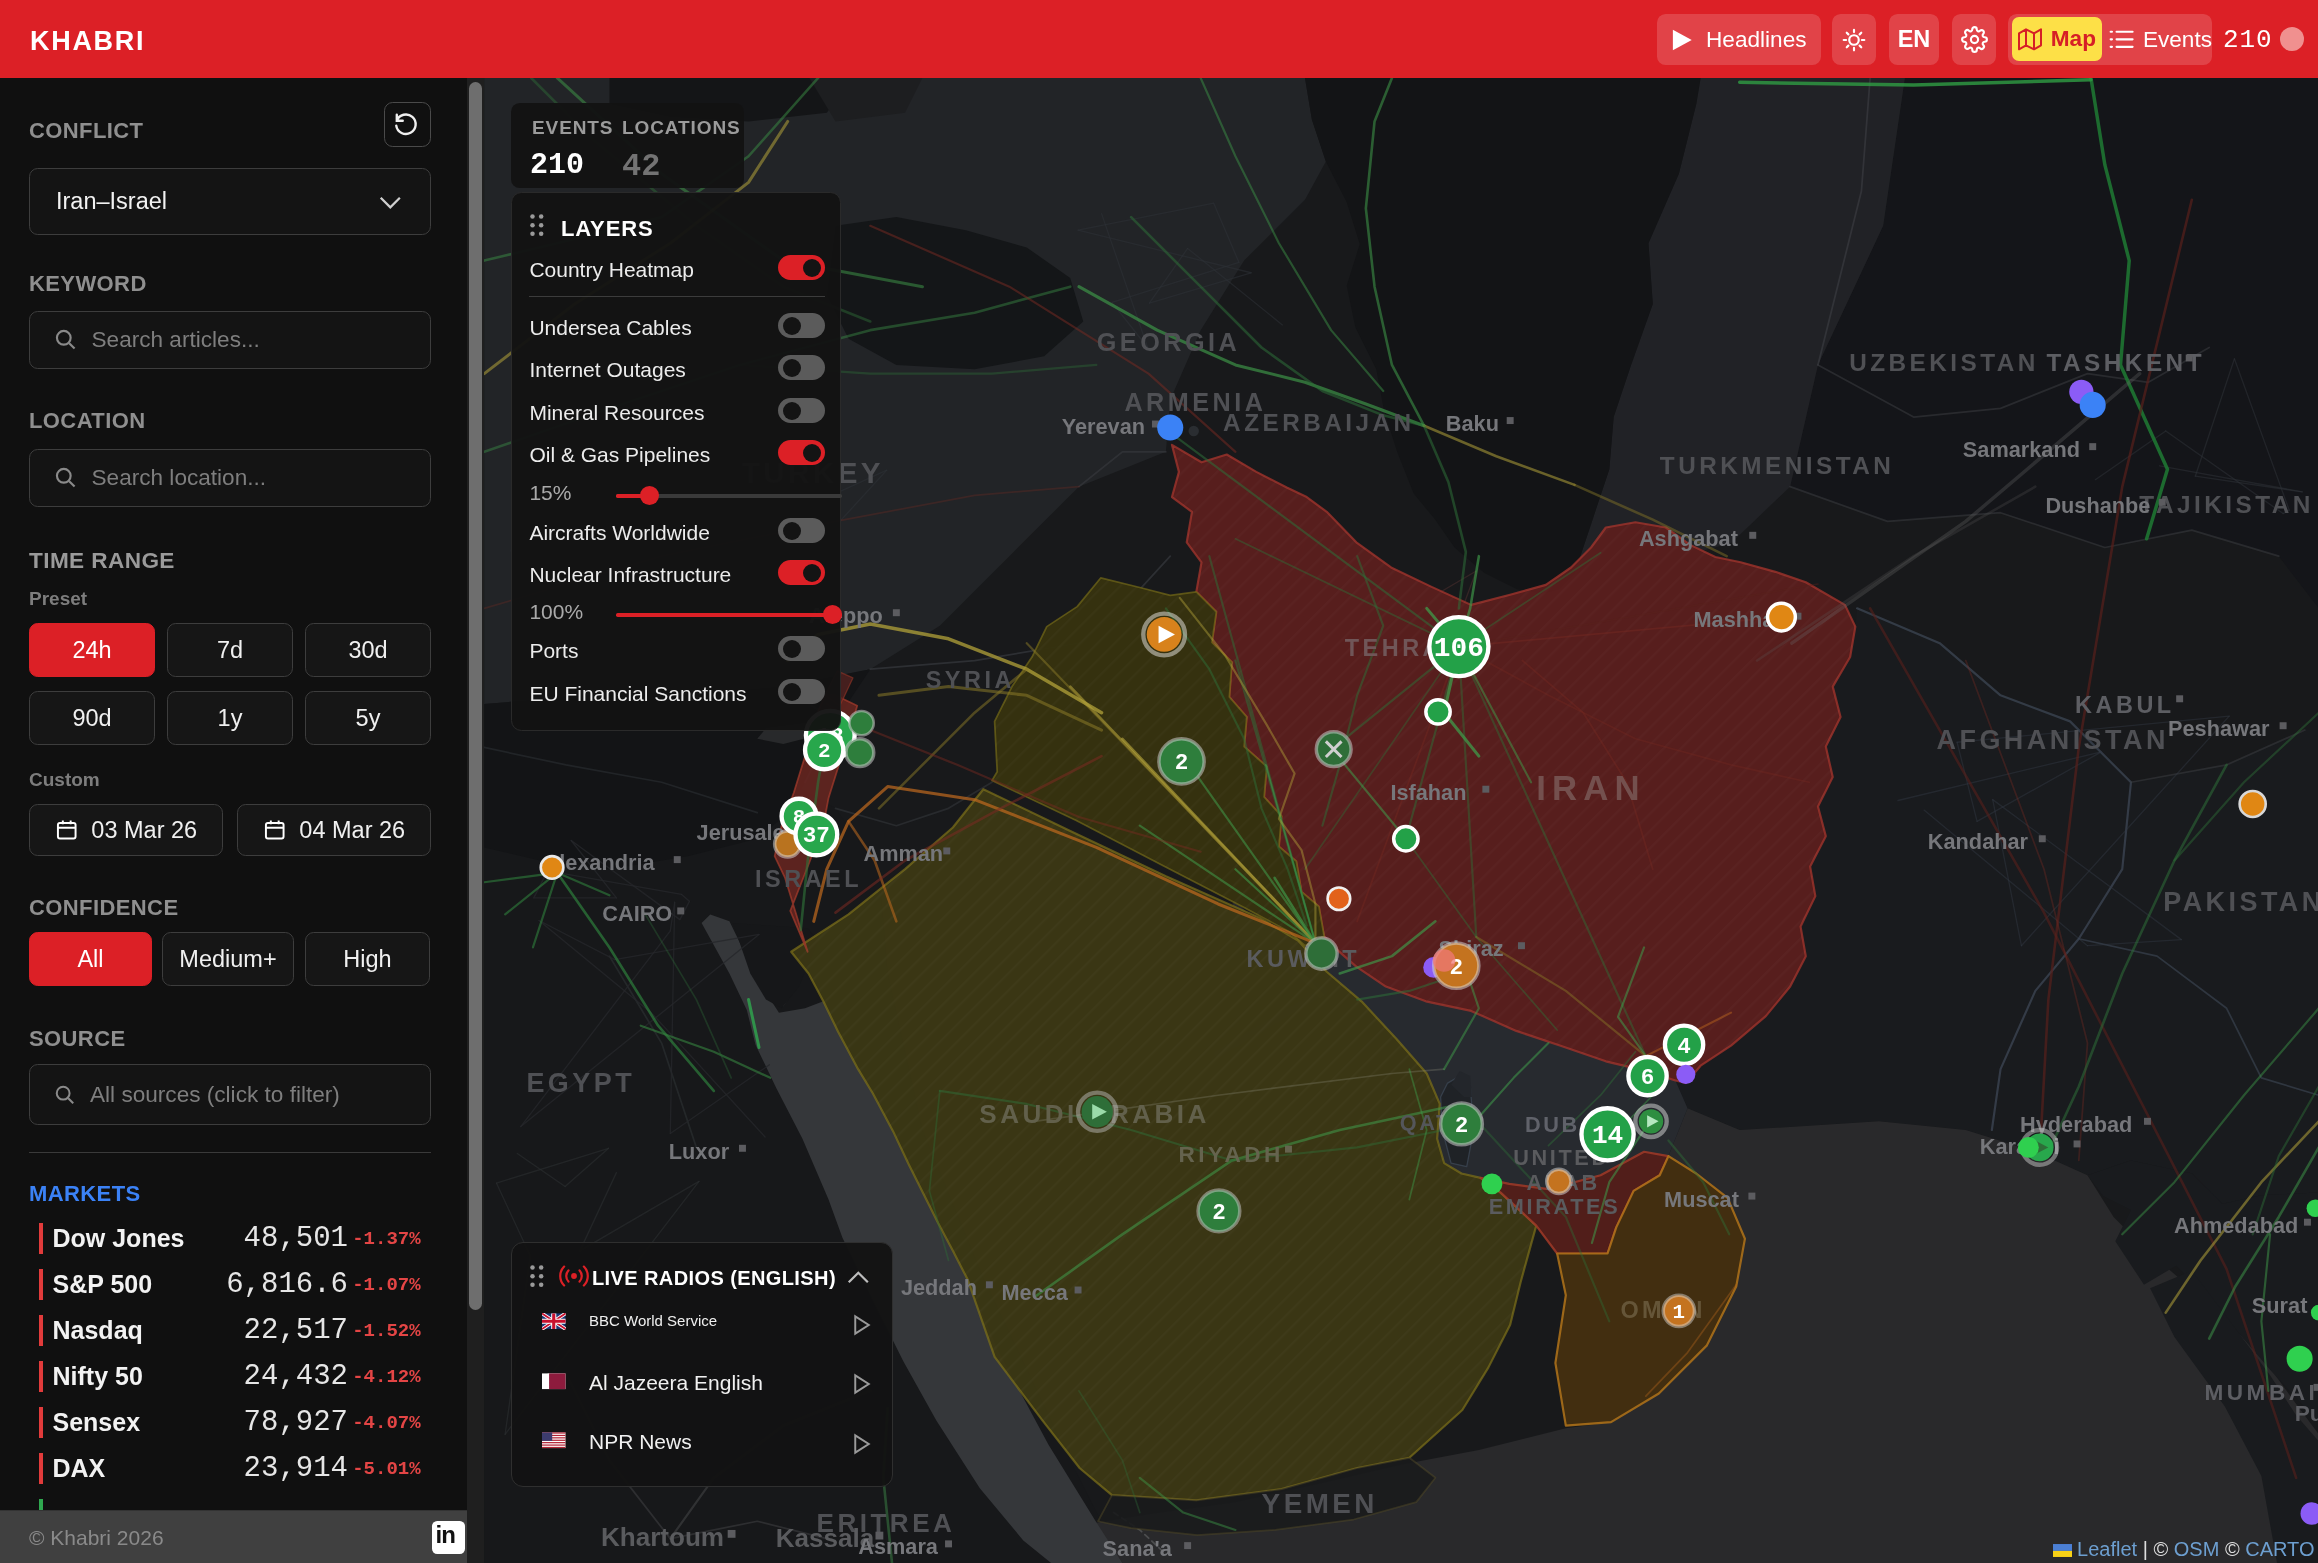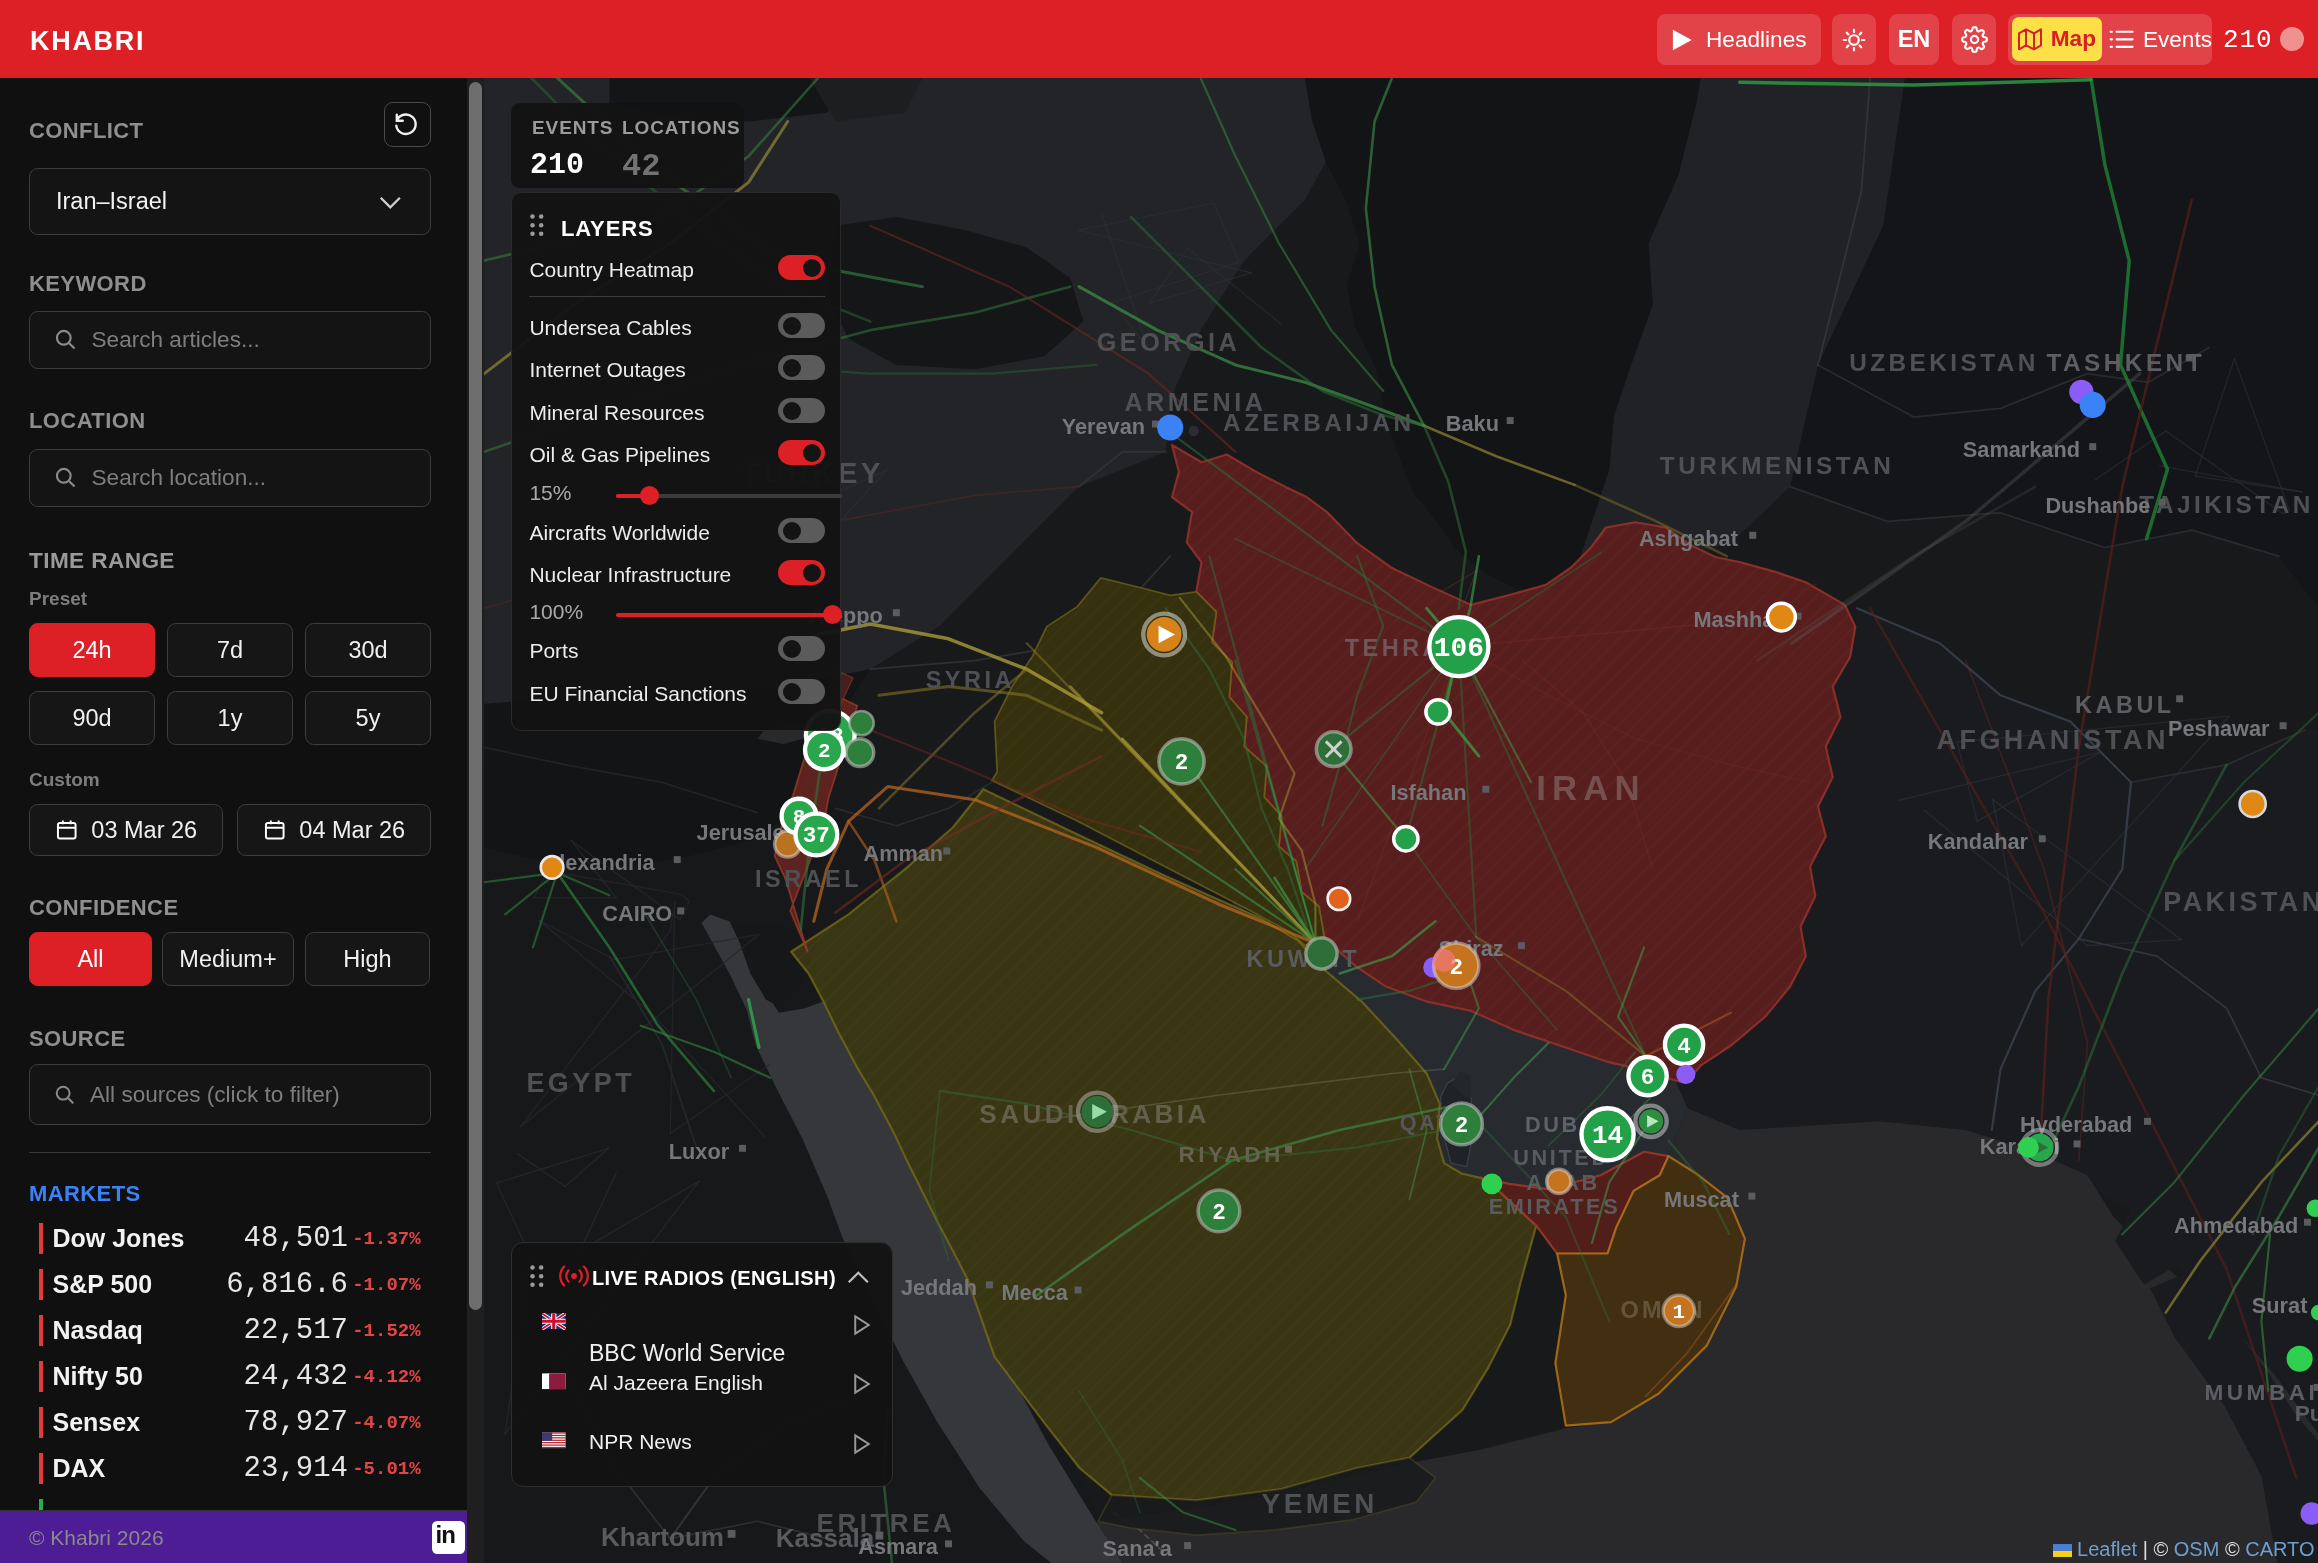--- a/index.html
+++ b/index.html
@@ -31,21 +31,21 @@
   .sinput { position:absolute; left:29px; width:402px; border:1.7px solid #3d3d3d; border-radius:8.7px; background:#141414;
     display:flex; align-items:center; color:#7e7e7e; font-size:22.6px; }
   .sbtn { position:absolute; border:1.7px solid #3d3d3d; border-radius:8.7px; background:#161616; color:#f0f0f0;
     font-size:23.5px; display:flex; align-items:center; justify-content:center; }
   .sbtn.active { background:#dc2026; border-color:#dc2026; color:#fff; }
   .mrow { position:absolute; left:29px; width:402px; height:45px; }
   .mbar { position:absolute; left:9.6px; top:7px; width:4.3px; height:31px; background:#e23b3b; }
   .mname { position:absolute; left:23.5px; top:7.8px; color:#f2f2f2; font-weight:bold; font-size:25px; }
   .mval { position:absolute; right:83px; top:6px; color:#e6e6e6; font-size:29px; font-family:"Liberation Mono",monospace; text-align:right;}
   .mpct { position:absolute; right:10.4px; top:12px; color:#e34545; font-size:19px; font-weight:bold; font-family:"Liberation Mono",monospace;}
-  #sfooter { position:absolute; left:0; top:1432px; width:470px; height:53px; background:#4c1d95; border-top:0.9px solid #333; }
+  #sfooter { position:absolute; left:0; top:1432px; width:470px; height:53px; background:#404040; border-top:0.9px solid #333; }
   #scrollbar { position:absolute; left:467px; top:0; width:16.5px; height:1485px; background:#1f1f1f; }
   #sthumb { position:absolute; left:1.7px; top:3.5px; width:13px; height:1228px; background:#6e6e6e; border-radius:7px; }
 
   
   #map { position:absolute; left:484px; top:78px; width:1835px; height:1485px; background:#1b1c1e; overflow:hidden; }
 
   
   .panel { position:absolute; background:rgba(19,19,19,0.965); border-radius:10.4px; z-index:30; }
   #stats { left:511px; top:103px; width:233px; height:85px; border-radius:8.7px; }
   #layers { left:511px; top:192px; width:330px; height:539px; border:0.9px solid #2a2a2a;}
@@ -682,21 +682,21 @@
     </svg>
   <div style="position:absolute;left:30px;top:70px;width:23.5px;height:16.5px;">
     <svg width="23.5" height="16.5" viewBox="0 0 60 40">
         <rect width="60" height="40" fill="#1a3575"></rect>
         <path d="M0 0 L60 40 M60 0 L0 40" stroke="#fff" stroke-width="9"></path>
         <path d="M0 0 L60 40 M60 0 L0 40" stroke="#c8102e" stroke-width="4.5"></path>
         <path d="M30 0 V40 M0 20 H60" stroke="#fff" stroke-width="13"></path>
         <path d="M30 0 V40 M0 20 H60" stroke="#c8102e" stroke-width="8"></path>
       </svg>
   </div>
-  <div style="position:absolute;left:77px;top:69px;color:#f0f0f0;font-size:23px;margin-top:28px;">BBC World Service</div>
+  <div style="position:absolute;left:77px;top:69px;color:#f0f0f0;font-size:15px;">BBC World Service</div>
   <svg width="18" height="22" viewBox="0 0 24 28" fill="none" stroke="#9a9a9a" stroke-width="2.6" style="position:absolute;left:341px;top:71px;">
       <path d="M3 2.5 L21 14 L3 25.5 Z"></path>
     </svg>
   <div style="position:absolute;left:30px;top:130px;width:23.5px;height:16.5px;">
     <svg width="23.5" height="16.5" viewBox="0 0 60 40">
         <rect width="60" height="40" fill="#fff"></rect>
         <rect x="18" width="42" height="40" fill="#8d1b3d"></rect>
         <path d="M18 0 L10 2.2 L18 4.4 L10 6.7 L18 8.9 L10 11.1 L18 13.3 L10 15.6 L18 17.8 L10 20 L18 22.2 L10 24.4 L18 26.7 L10 28.9 L18 31.1 L10 33.3 L18 35.6 L10 37.8 L18 40 Z" fill="#fff"></path>
       </svg>
   </div>

